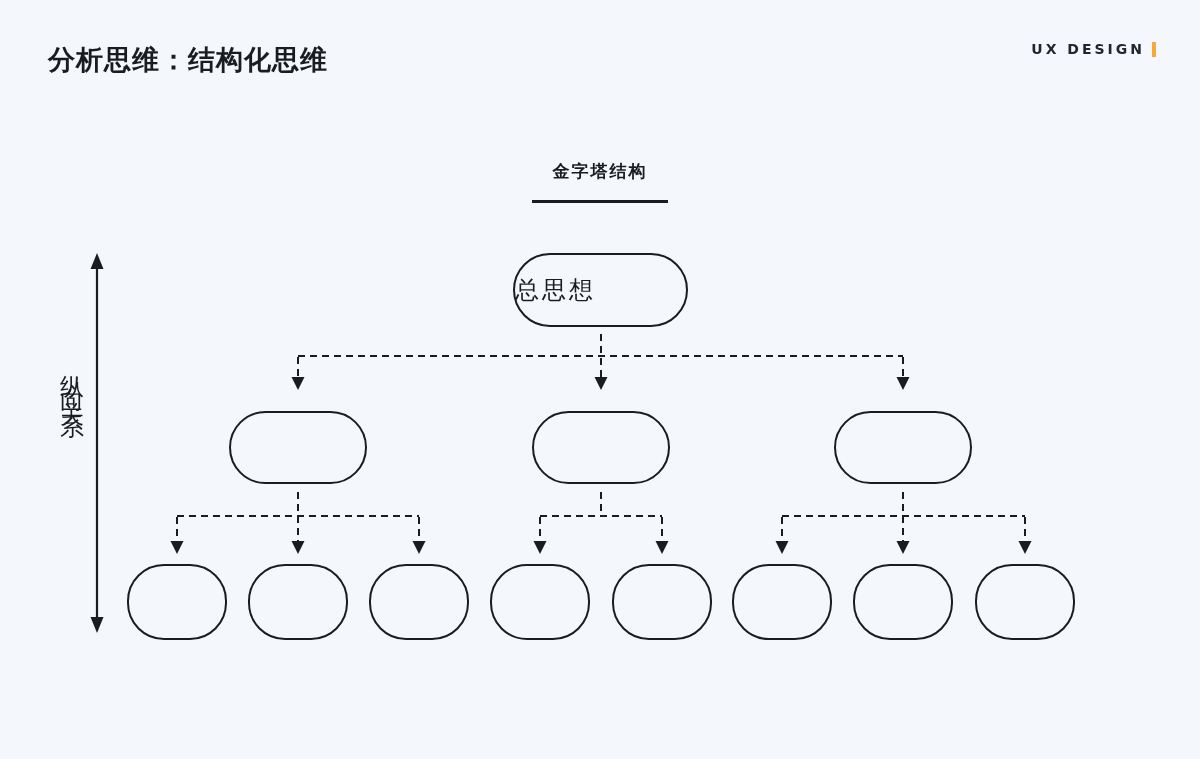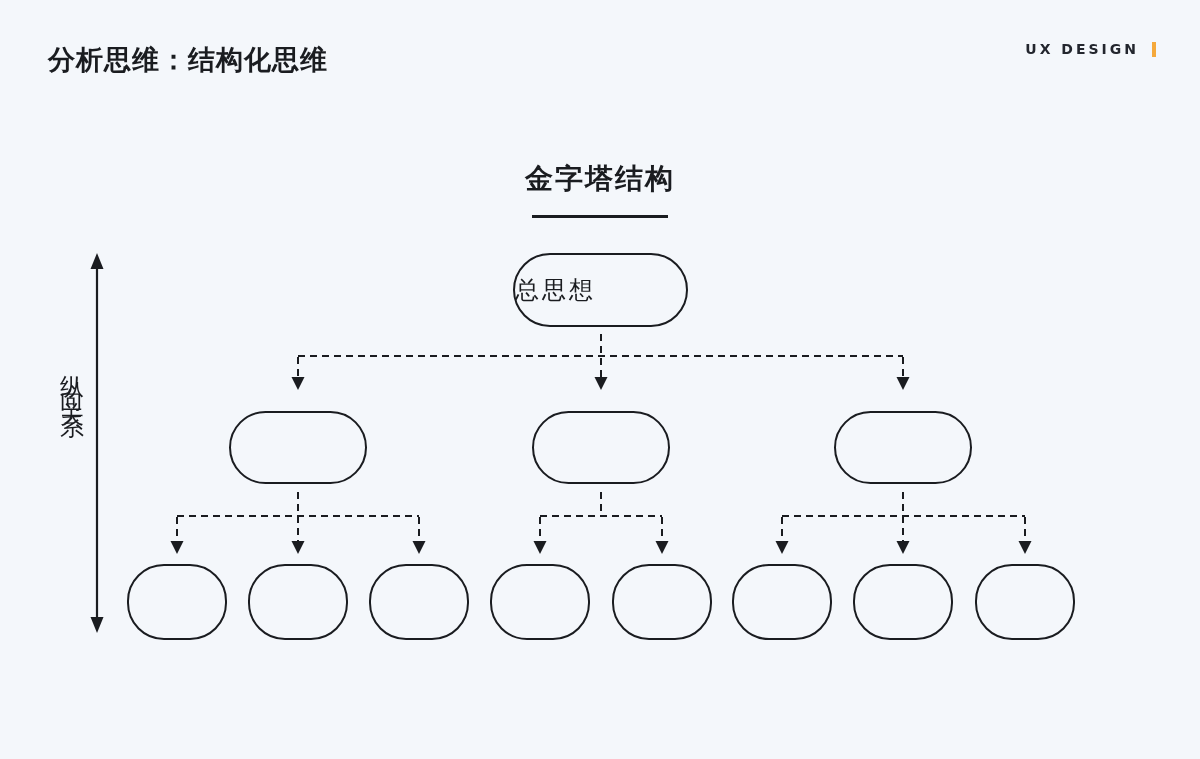--- a/index.html
+++ b/index.html
@@ -20,35 +20,35 @@
     width:1200px;height:759px;
     background:var(--background);
   }
   
   .page-title{
     position:absolute;left:48px;top:42px;
     font-size:27px;font-weight:700;letter-spacing:1px;
   }
   .brand{
     position:absolute;right:44px;top:41px;
-    display:flex;align-items:center;gap:13px;
+    display:flex;align-items:center;gap:7px;
   }
   .brand-text{
     font-size:14px;font-weight:700;letter-spacing:3px;color:#23262e;
   }
   .brand-bar{
     width:4px;height:15px;background:var(--accent-bar);
   }
   
   .diagram-title-wrap{
     position:absolute;left:0;right:0;top:160px;
     display:flex;flex-direction:column;align-items:center;
   }
   .diagram-title{
-    font-size:28px;font-weight:700;letter-spacing:2px;
+    font-size:17px;font-weight:700;letter-spacing:2px;
   }
   .diagram-title-underline{
     width:136px;height:2.5px;background:var(--ink);margin-top:17px;
   }
   
   .axis-label{
     position:absolute;left:56px;top:356px;
     writing-mode:vertical-rl;text-orientation:upright;
     font-size:24px;font-weight:500;letter-spacing:13px;
     color:var(--ink);

